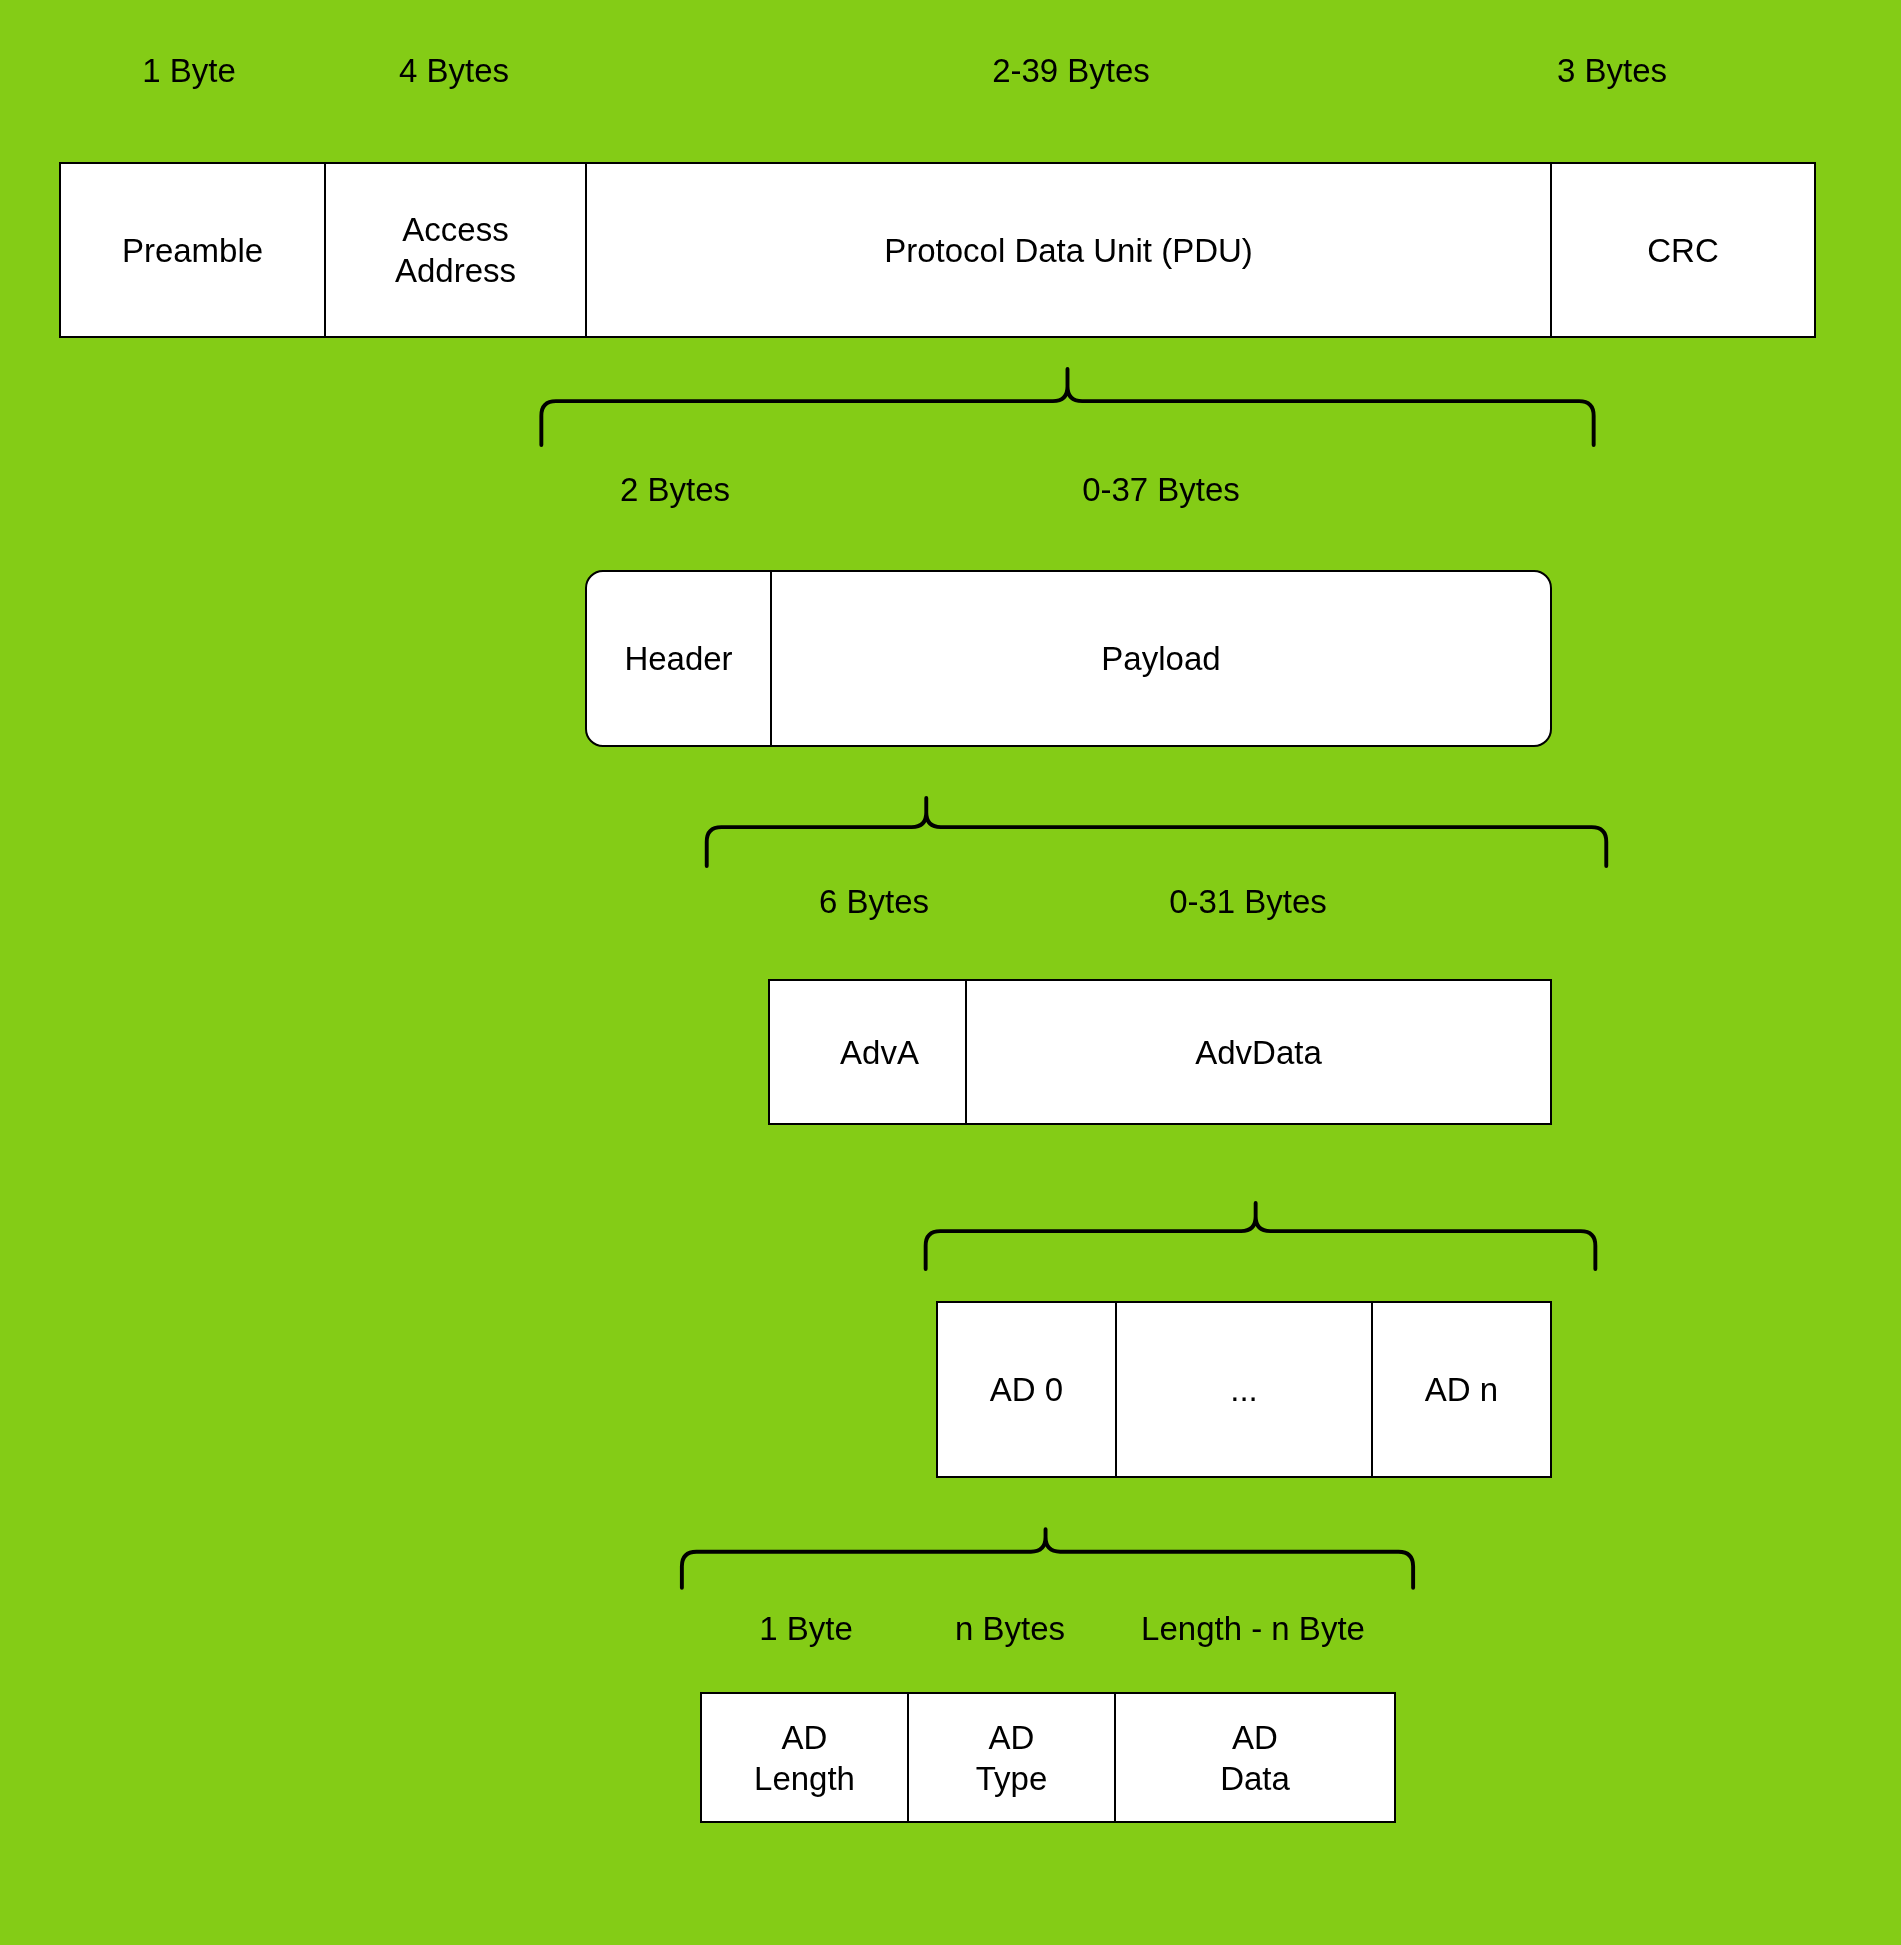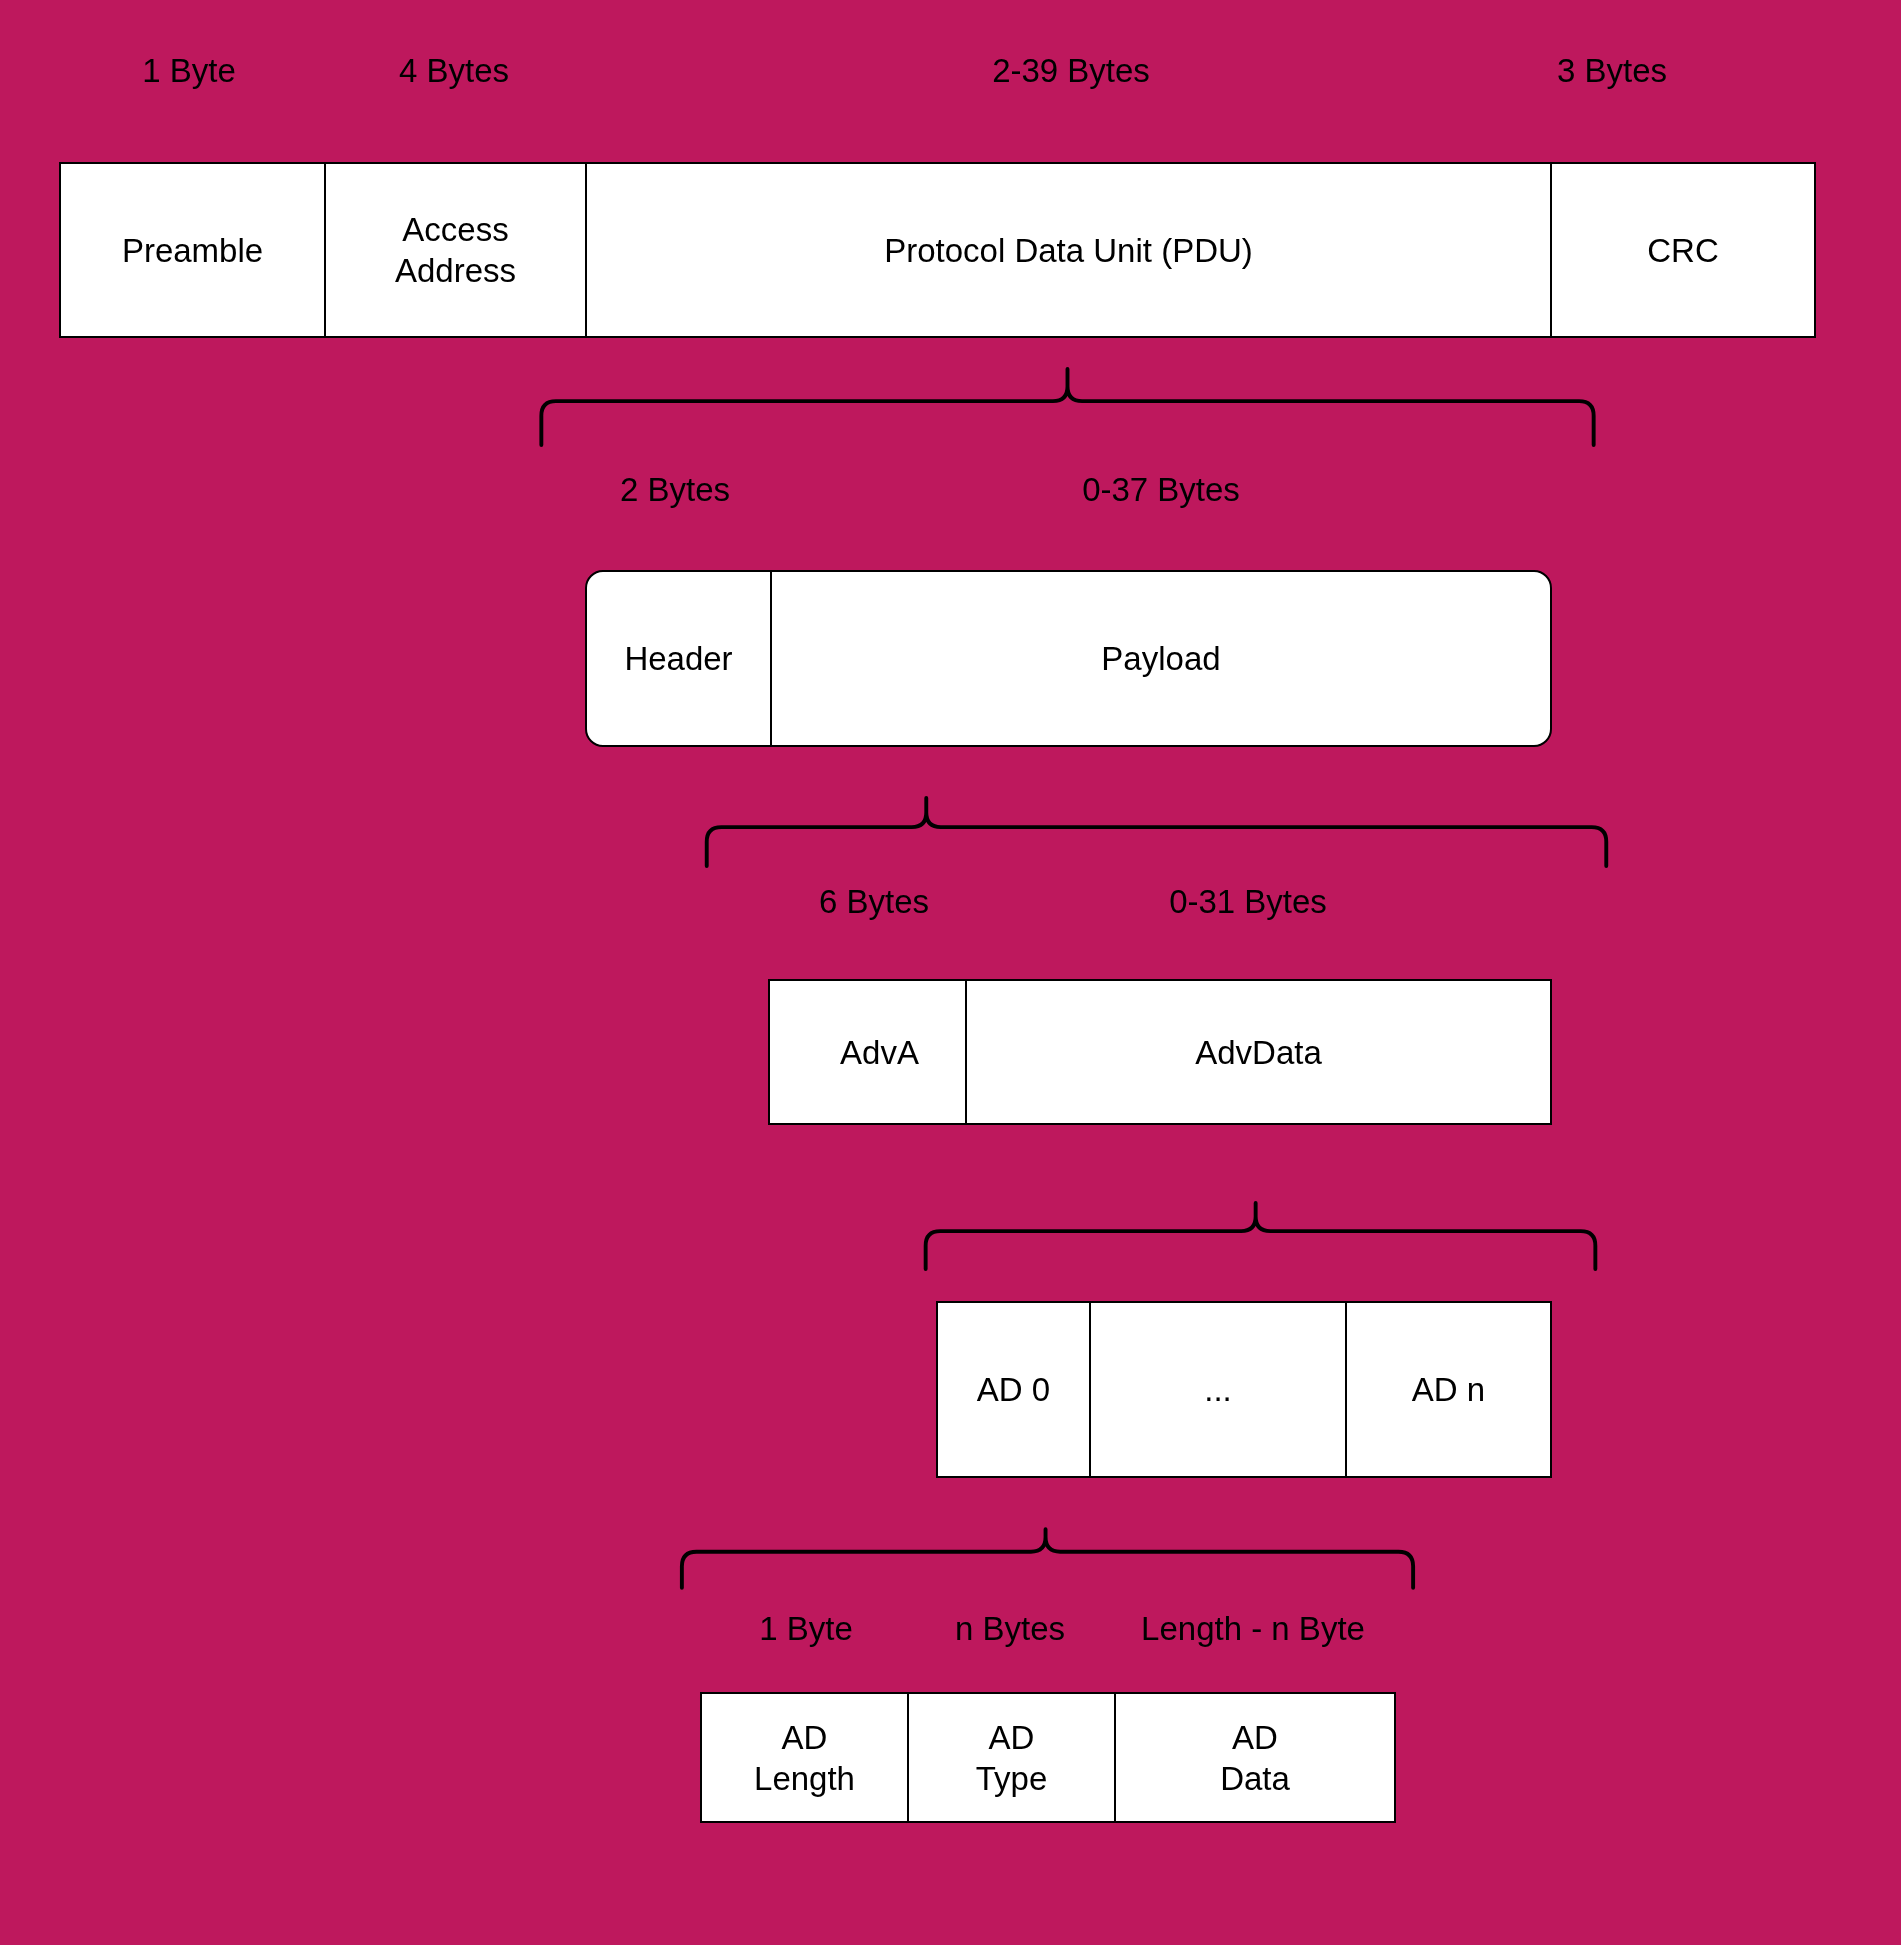--- a/index.html
+++ b/index.html
@@ -8,21 +8,21 @@
     background: #ffffff;
   }
   body {
     font-family: "Liberation Sans", sans-serif;
     color: #000000;
   }
   #canvas {
     position: relative;
     width: 1902px;
     height: 1946px;
-    background: #be185d;
+    background: #84cc16;
     overflow: hidden;
   }
   .size-label {
     position: absolute;
     font-size: 33px;
     line-height: 39px;
     color: #000000;
     text-align: center;
     white-space: nowrap;
     transform: translateX(-50%);
@@ -106,21 +106,21 @@
     <div class="field-cell" style="flex:1;">AdvData</div>
   </div>
 
   <div class="brace" style="left:919px; top:1203px; width:683px; height:66px;">
     <svg width="683" height="66" viewBox="0 0 700 68" fill="none">
       <path d="M5 68 L5 44 Q5 29 20 29 L330 29 Q345 29 345 14 L345 0 L345 14 Q345 29 360 29 L680 29 Q695 29 695 44 L695 68" stroke="#000000" stroke-width="4" fill="none" stroke-linecap="round" stroke-linejoin="round"></path>
     </svg>
   </div>
 
   <div class="field-row" style="left:936px; top:1301px; width:616px; height:177px;">
-    <div class="field-cell" style="width:153px;">AD 0</div>
+    <div class="field-cell" style="width:179px;">AD 0</div>
     <div class="field-cell" style="width:256px;">...</div>
     <div class="field-cell" style="flex:1;">AD n</div>
   </div>
 
   <div class="brace" style="left:677px; top:1529px; width:741px; height:59px;">
     <svg width="741" height="59" viewBox="0 0 760 60" fill="none">
       <path d="M5 60 L5 38 Q5 23 20 23 L363 23 Q378 23 378 8 L378 0 L378 8 Q378 23 393 23 L740 23 Q755 23 755 38 L755 60" stroke="#000000" stroke-width="4" fill="none" stroke-linecap="round" stroke-linejoin="round"></path>
     </svg>
   </div>
 

